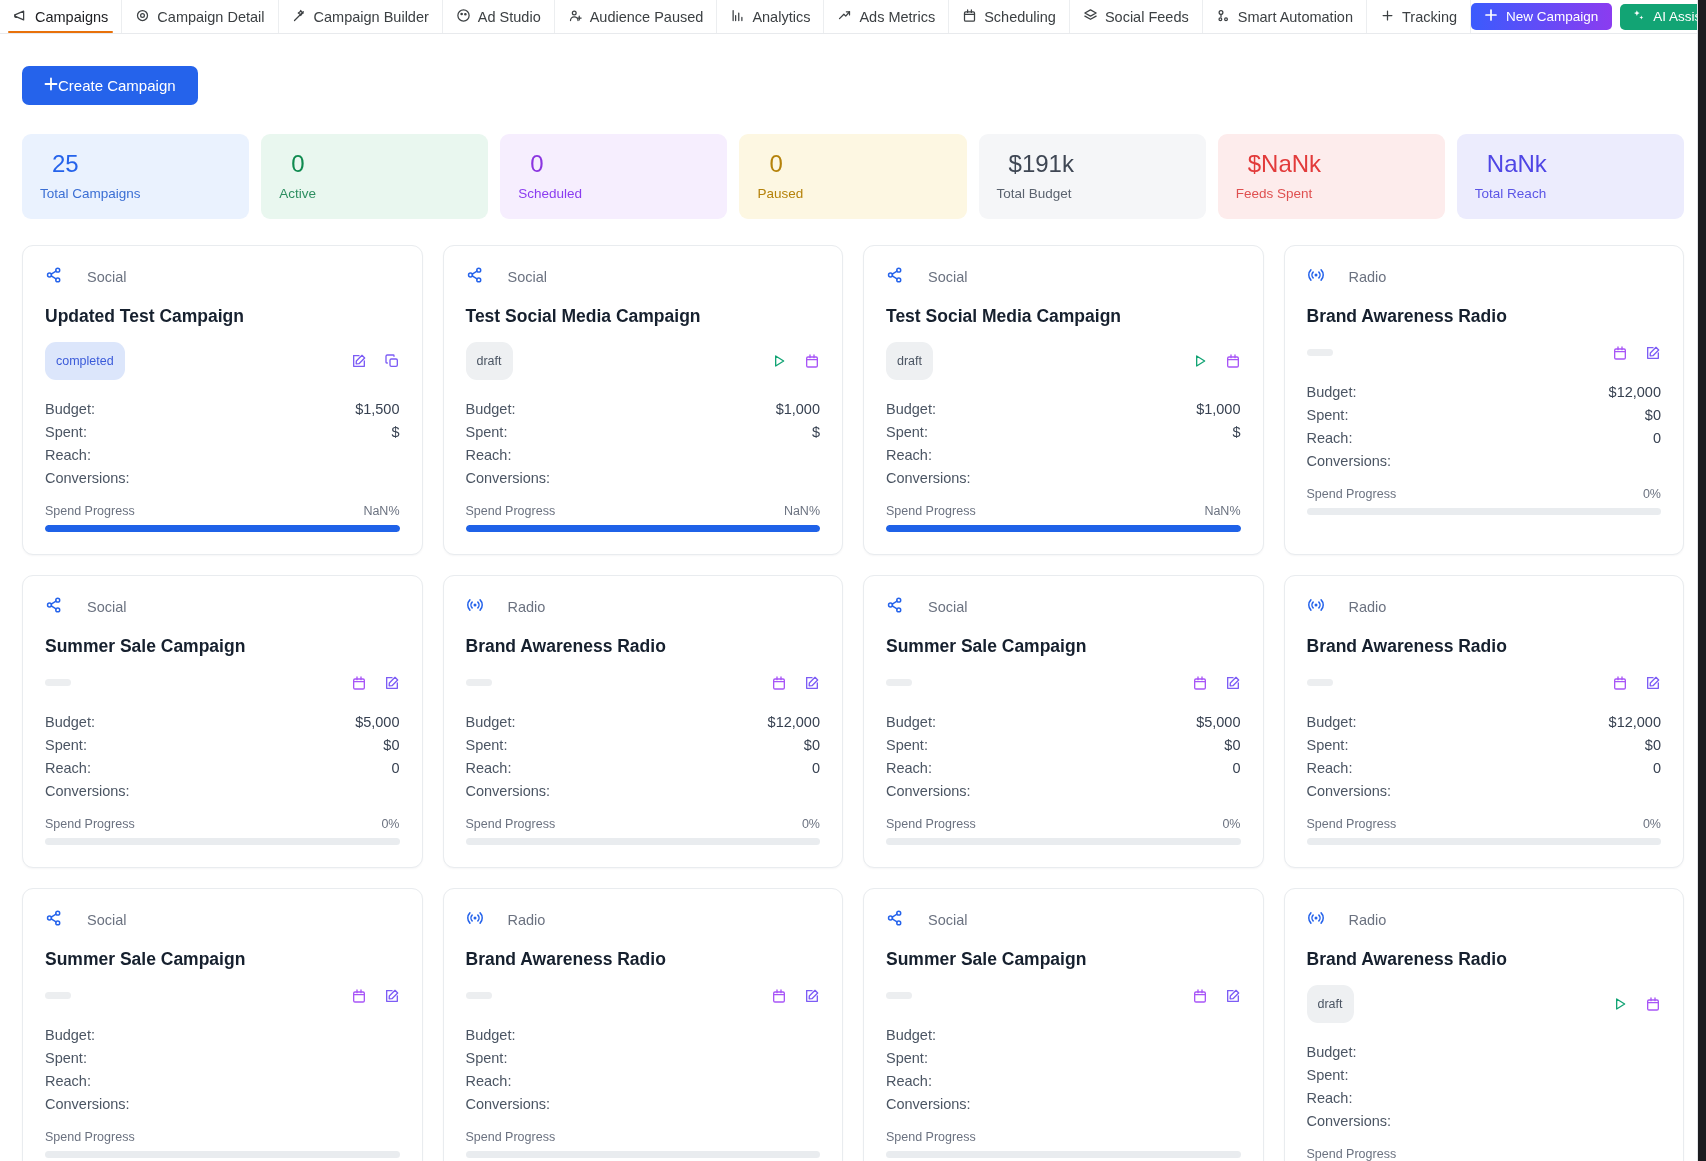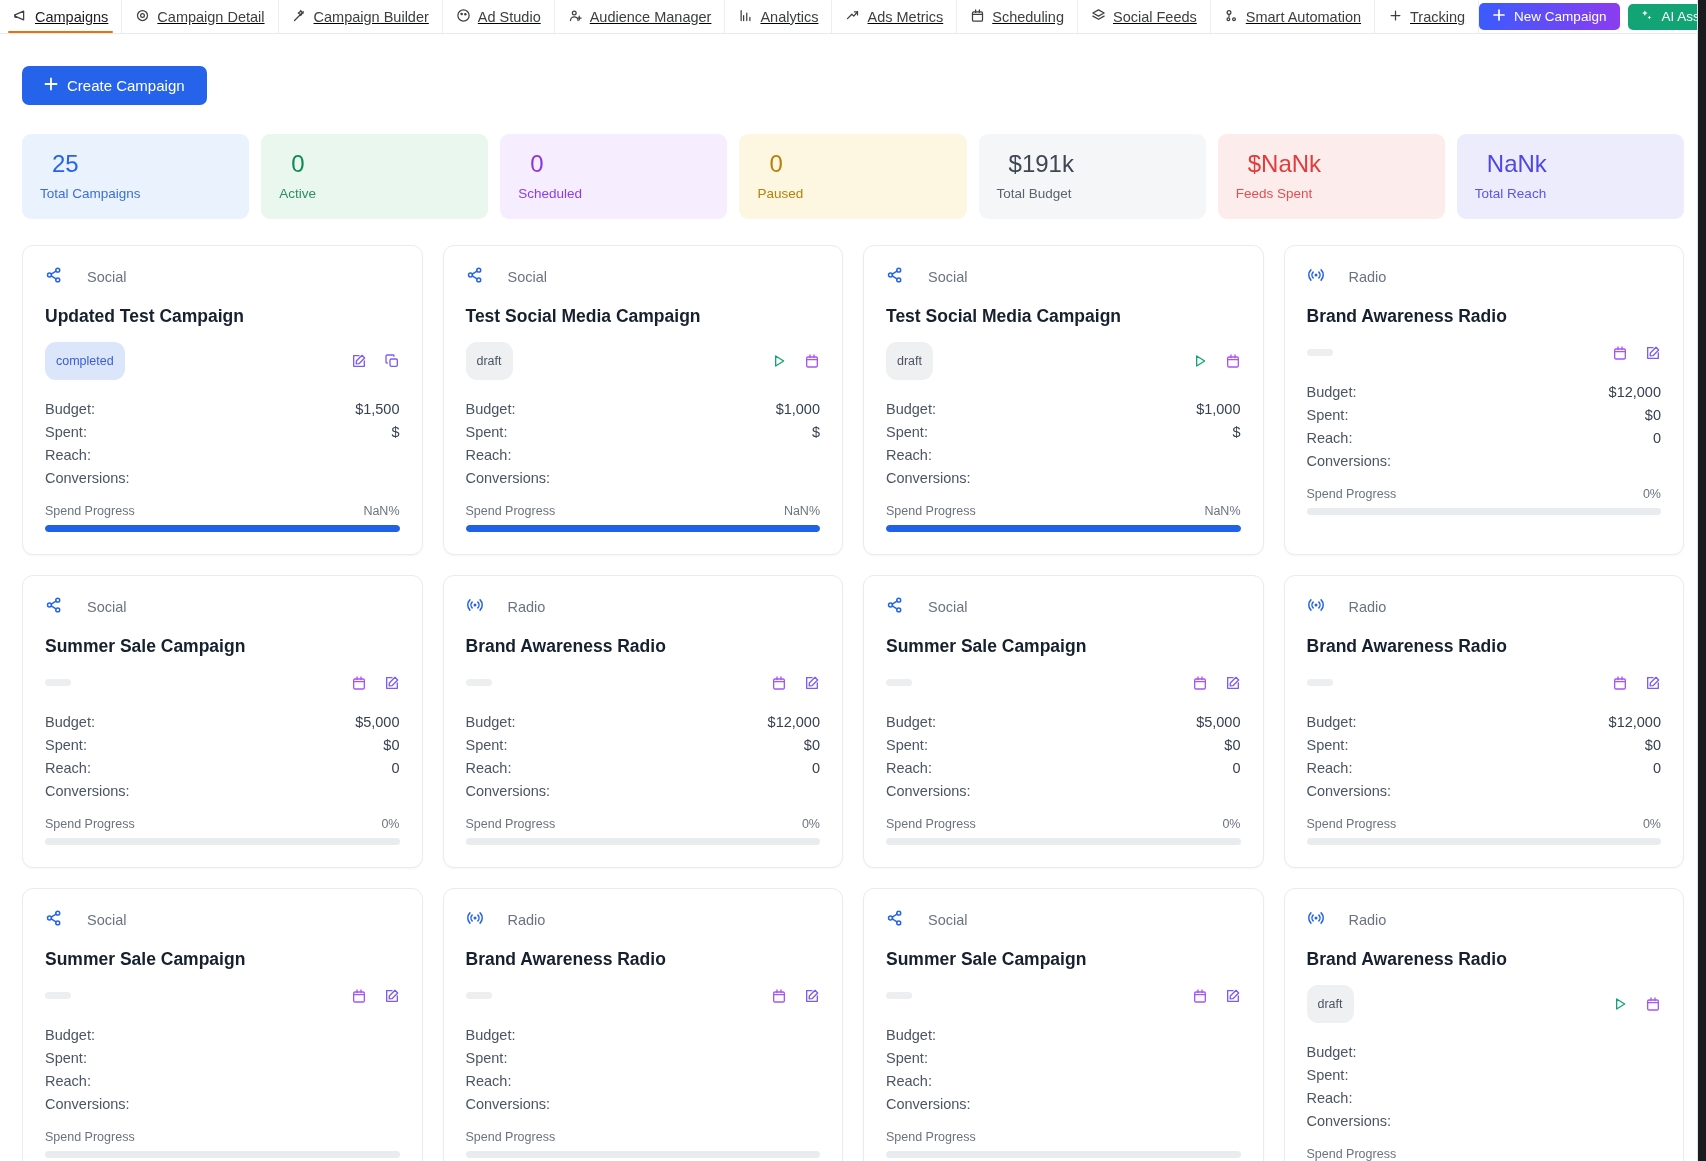--- a/index.html
+++ b/index.html
@@ -13,21 +13,21 @@
 
   
   .topnav {
     height: 34px;
     background: #ffffff;
     border-bottom: 1px solid #e8eaed;
     display: flex;
     align-items: stretch;
     position: relative;
   }
-  .nav-items { display: flex; align-items: stretch; flex: 1; text-decoration: underline; }
+  .nav-items { display: flex; align-items: stretch; flex: 1; }
   .nav-item {
     display: flex; align-items: center; gap: 7px;
     padding: 0 13px;
     font-size: 14.5px;
     color: #3c4043;
     border-right: 1px solid #eceef0;
     cursor: pointer;
     white-space: nowrap;
     position: relative;
   }
@@ -49,21 +49,21 @@
     height: 26px; padding: 0 12px; border-radius: 5px;
     background: #12a474; color: #fff; font-size: 13.5px; cursor: pointer; white-space: nowrap;
   }
 
   
   .page { padding: 26px 22px 0 22px; }
   .page-head { display: flex; justify-content: space-between; align-items: flex-start; }
   .page-title { font-size: 25px; font-weight: bold; color: #16202e; letter-spacing: -0.2px; }
   .page-sub { font-size: 14.5px; color: #68707a; margin-top: 7px; }
   .btn-create {
-    display: flex; align-items: center; gap: 9px;
+    display: flex; align-items: center; 
     background: #2563eb; color: #fff;
     font-size: 15px; padding: 11px 22px; border-radius: 7px; cursor: pointer;
     margin-top: 6px;
   }
 
   
   .stats { display: flex; gap: 12px; margin-top: 29px; }
   .stat {
     flex: 1; border-radius: 9px; padding: 17px 18px 18px 18px; min-height: 81px;
   }
@@ -148,21 +148,21 @@
             <circle cx="15" cy="10" r="1.1" fill="#3c4043"></circle>
           </svg></span>
         <span>Ad Studio</span>
       </div>
       <div class="nav-item">
         <span><svg width="15" height="15" viewBox="0 0 24 24" fill="none" stroke="#3c4043" stroke-width="2" stroke-linecap="round" stroke-linejoin="round">
             <circle cx="10" cy="8" r="3"></circle>
             <path d="M4 20a6 6 0 0112 0"></path>
             <path d="M18 13v6M21 16h-6"></path>
           </svg></span>
-        <span>Audience Manager</span>
+        <span>Audience Paused</span>
       </div>
       <div class="nav-item">
         <span><svg width="15" height="15" viewBox="0 0 24 24" fill="none" stroke="#3c4043" stroke-width="2" stroke-linecap="round" stroke-linejoin="round">
             <path d="M5 4v16M9 12v8M14 8v12M19 15v5"></path>
           </svg></span>
         <span>Analytics</span>
       </div>
       <div class="nav-item">
         <span><svg width="15" height="15" viewBox="0 0 24 24" fill="none" stroke="#3c4043" stroke-width="2" stroke-linecap="round" stroke-linejoin="round">
             <path d="M4 17L11 10l3 3 6-7"></path>

